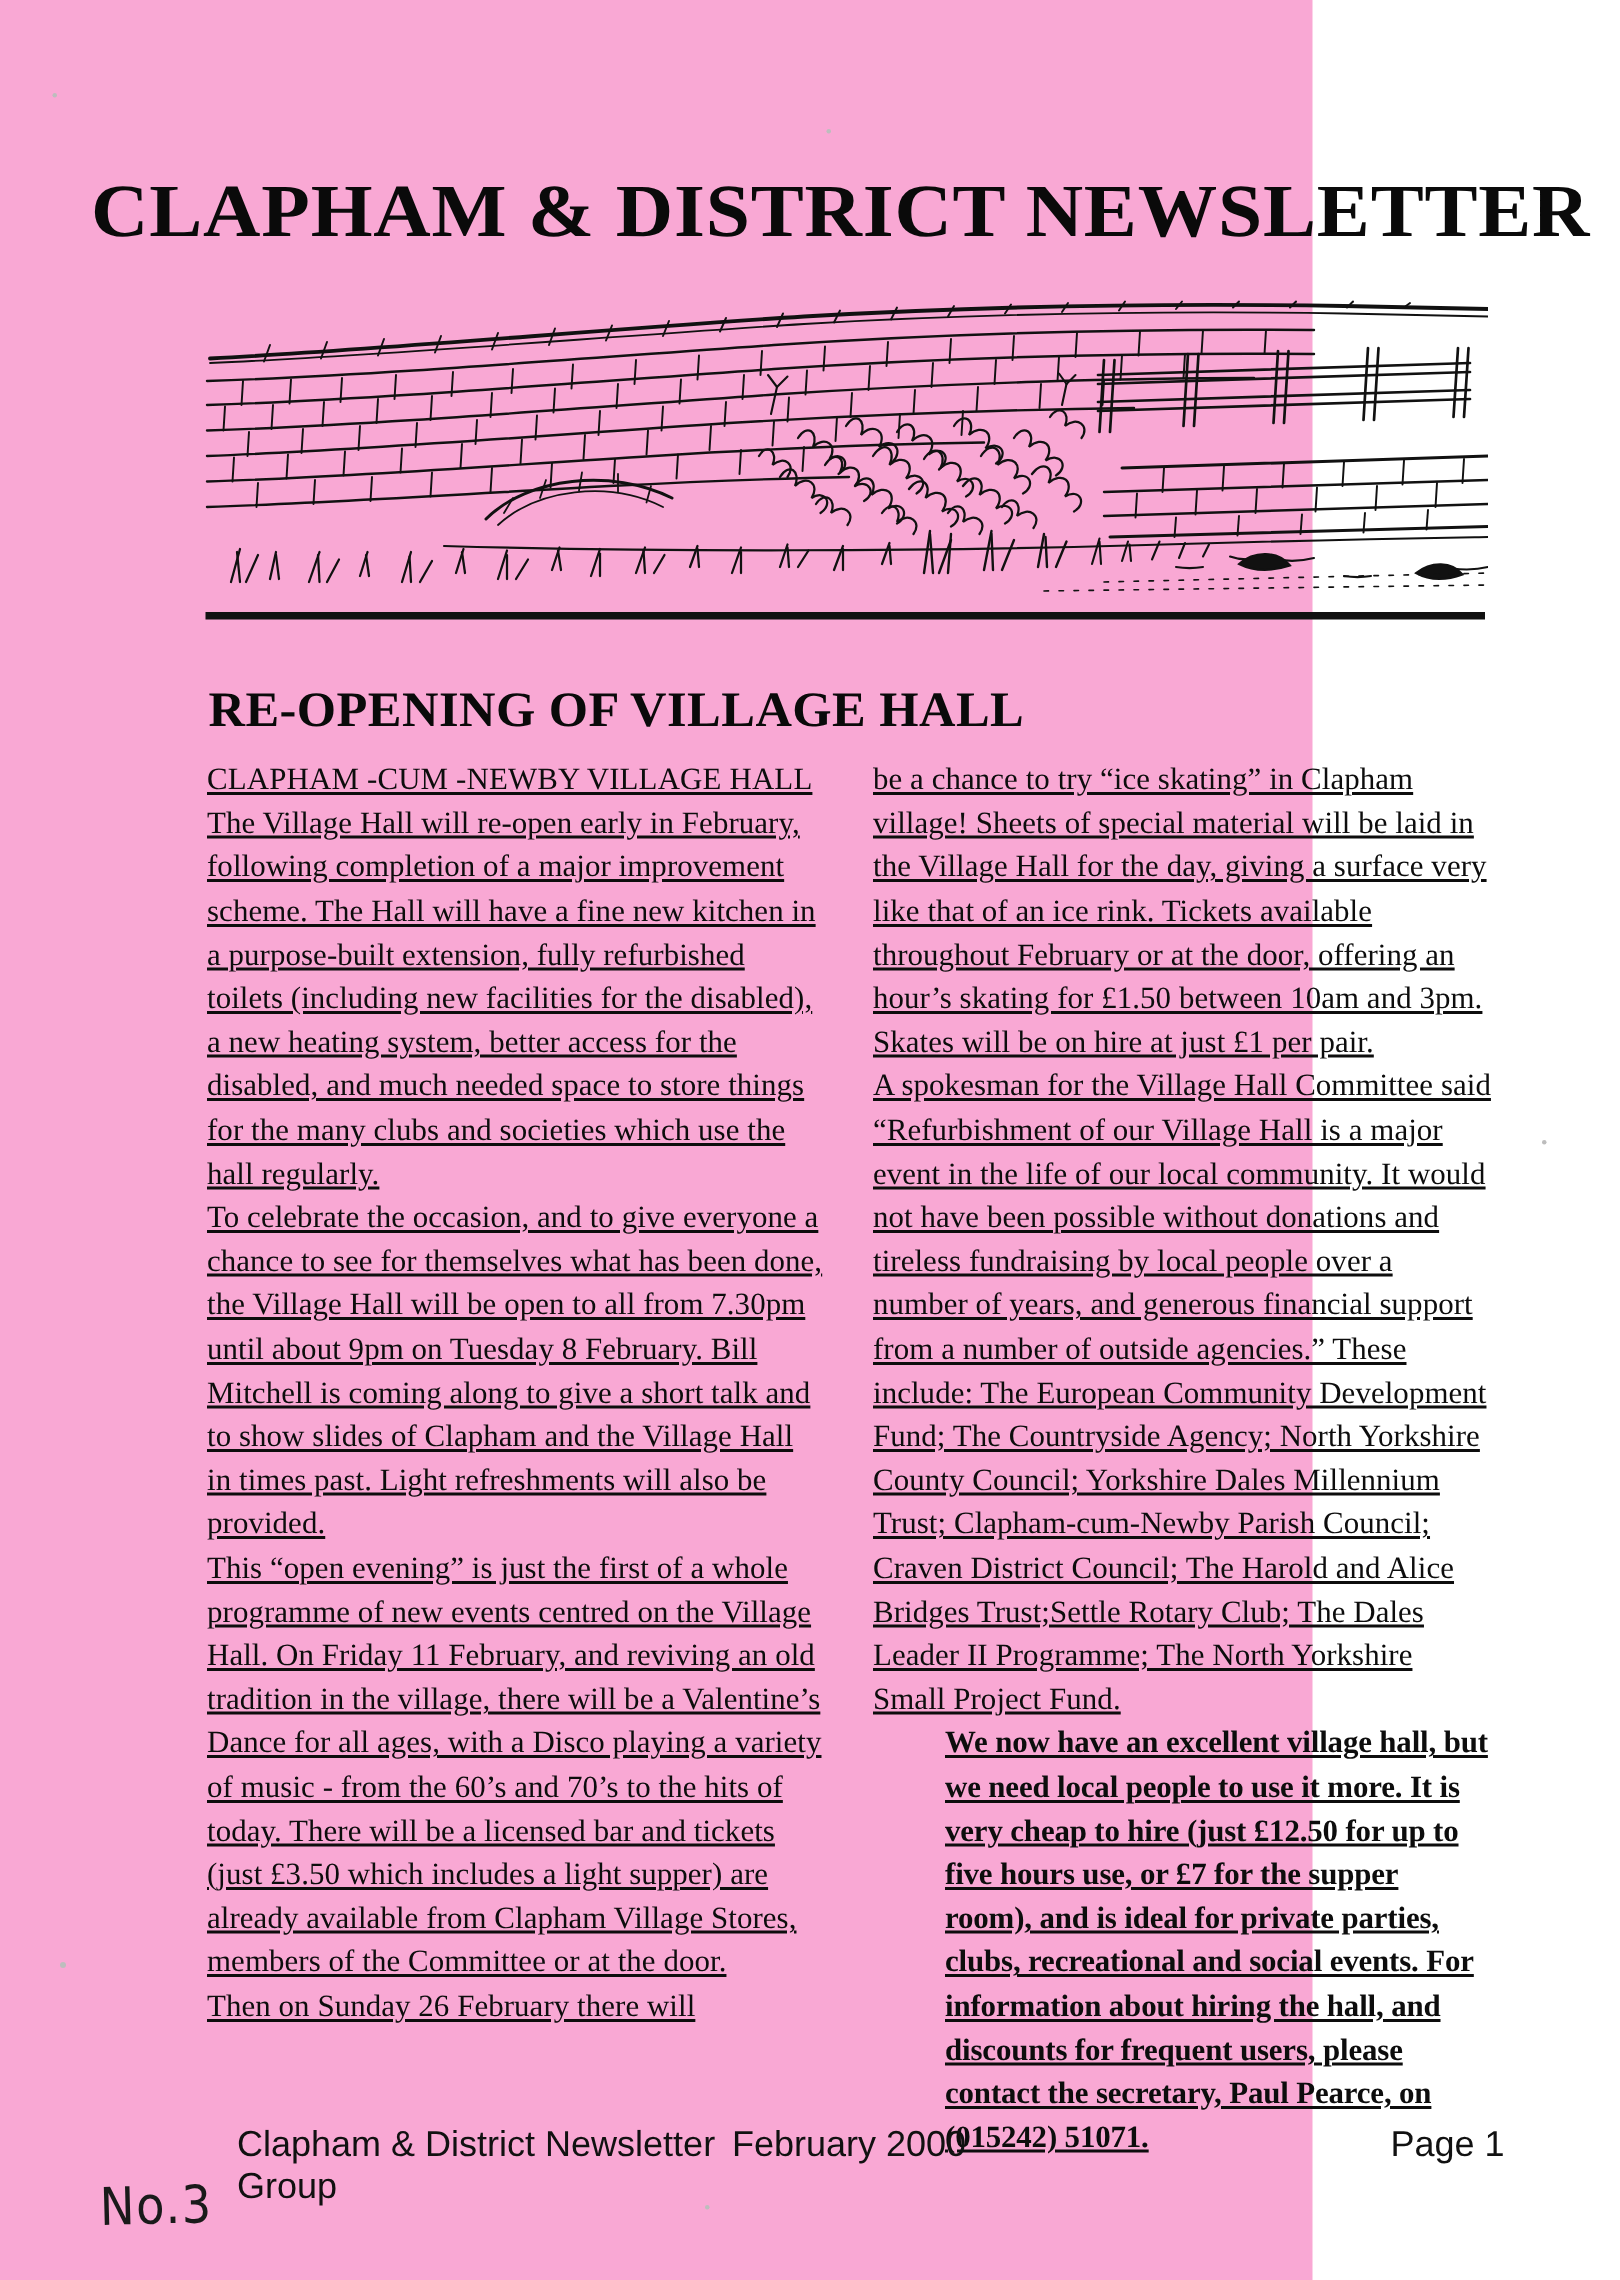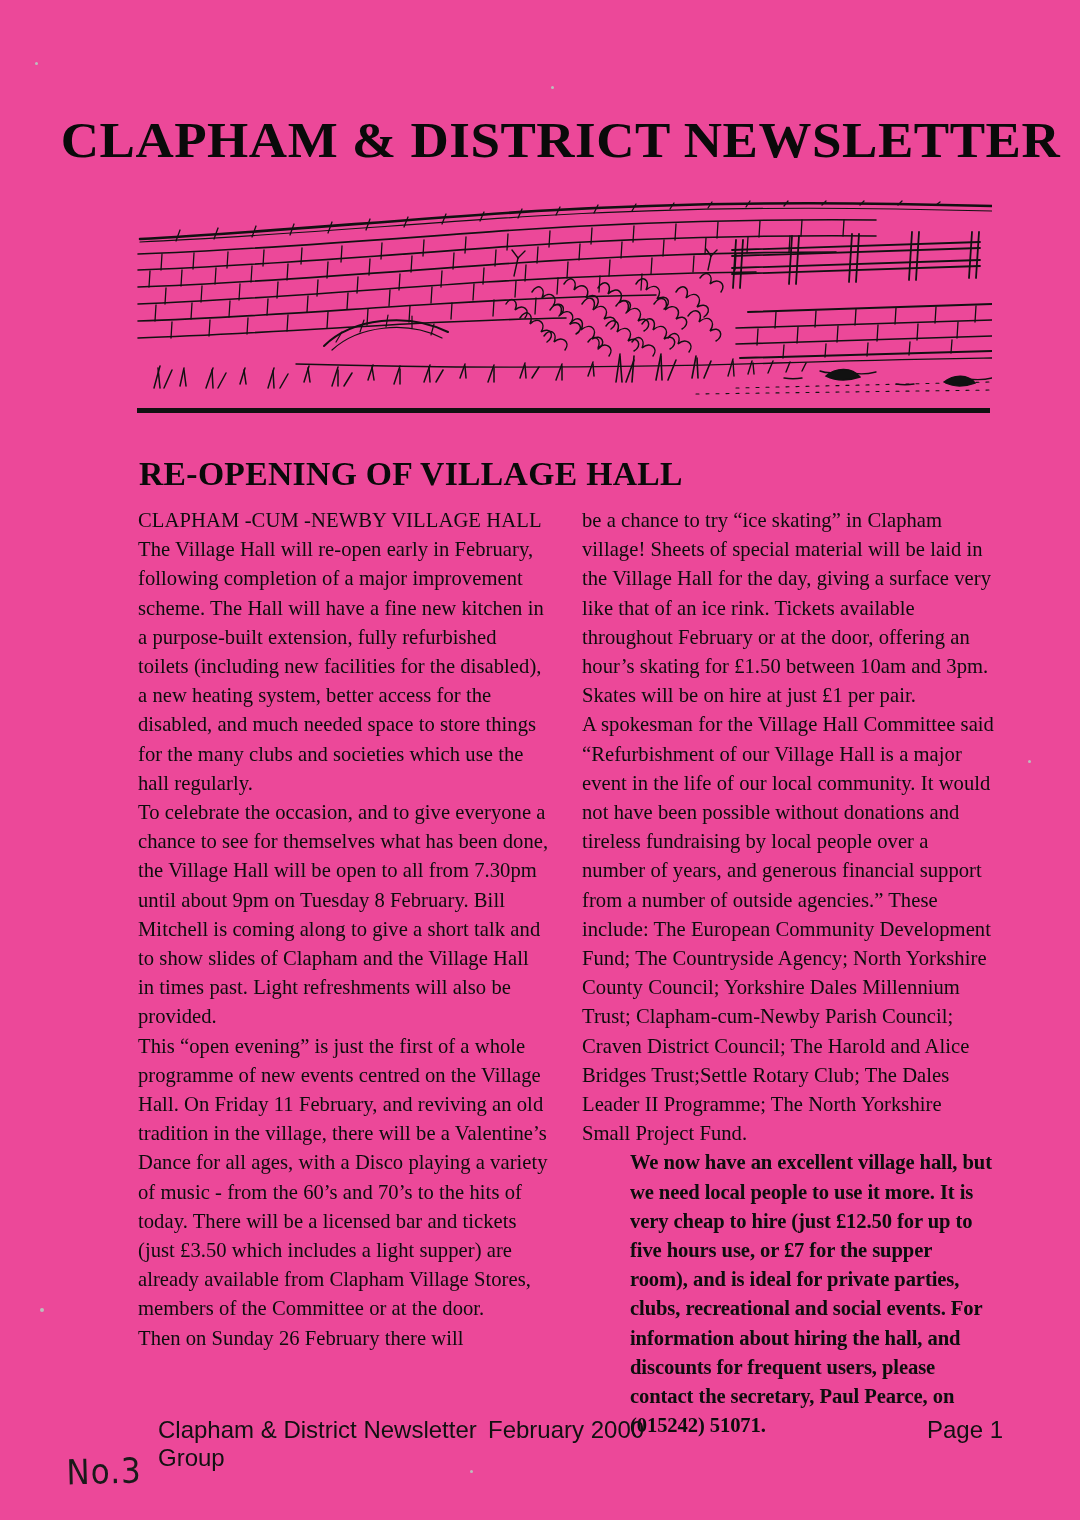--- a/index.html
+++ b/index.html
@@ -12,23 +12,23 @@
     height: 1520px;
     font-family: "Liberation Serif", serif;
     color: #000000;
     position: relative;
     overflow: hidden;
   }
 
   .page {
     position: absolute;
     left: 0; top: 0;
-    width: 1080px;
+    width: 875px;
     height: 1520px;
-    background: #ec4899;
+    background: #f9a8d4;
   }
 
   
   .masthead {
     position: absolute;
     left: 130px;
     top: 104px;
     width: 860px;
     height: 72px;
     display: flex;
@@ -91,20 +91,21 @@
   .col {
     width: 412px;
     font-size: 20.6px;
     line-height: 29.2px;
     color: #0d0d0d;
     letter-spacing: 0.05px;
   }
   .col p {
     margin: 0;
     text-indent: 0;
+    text-decoration: underline;
   }
   .col p.caps {
     letter-spacing: 0.1px;
   }
   .col p.bold-block {
     font-weight: bold;
     letter-spacing: -0.1px;
     margin-left: 48px;
   }
 

